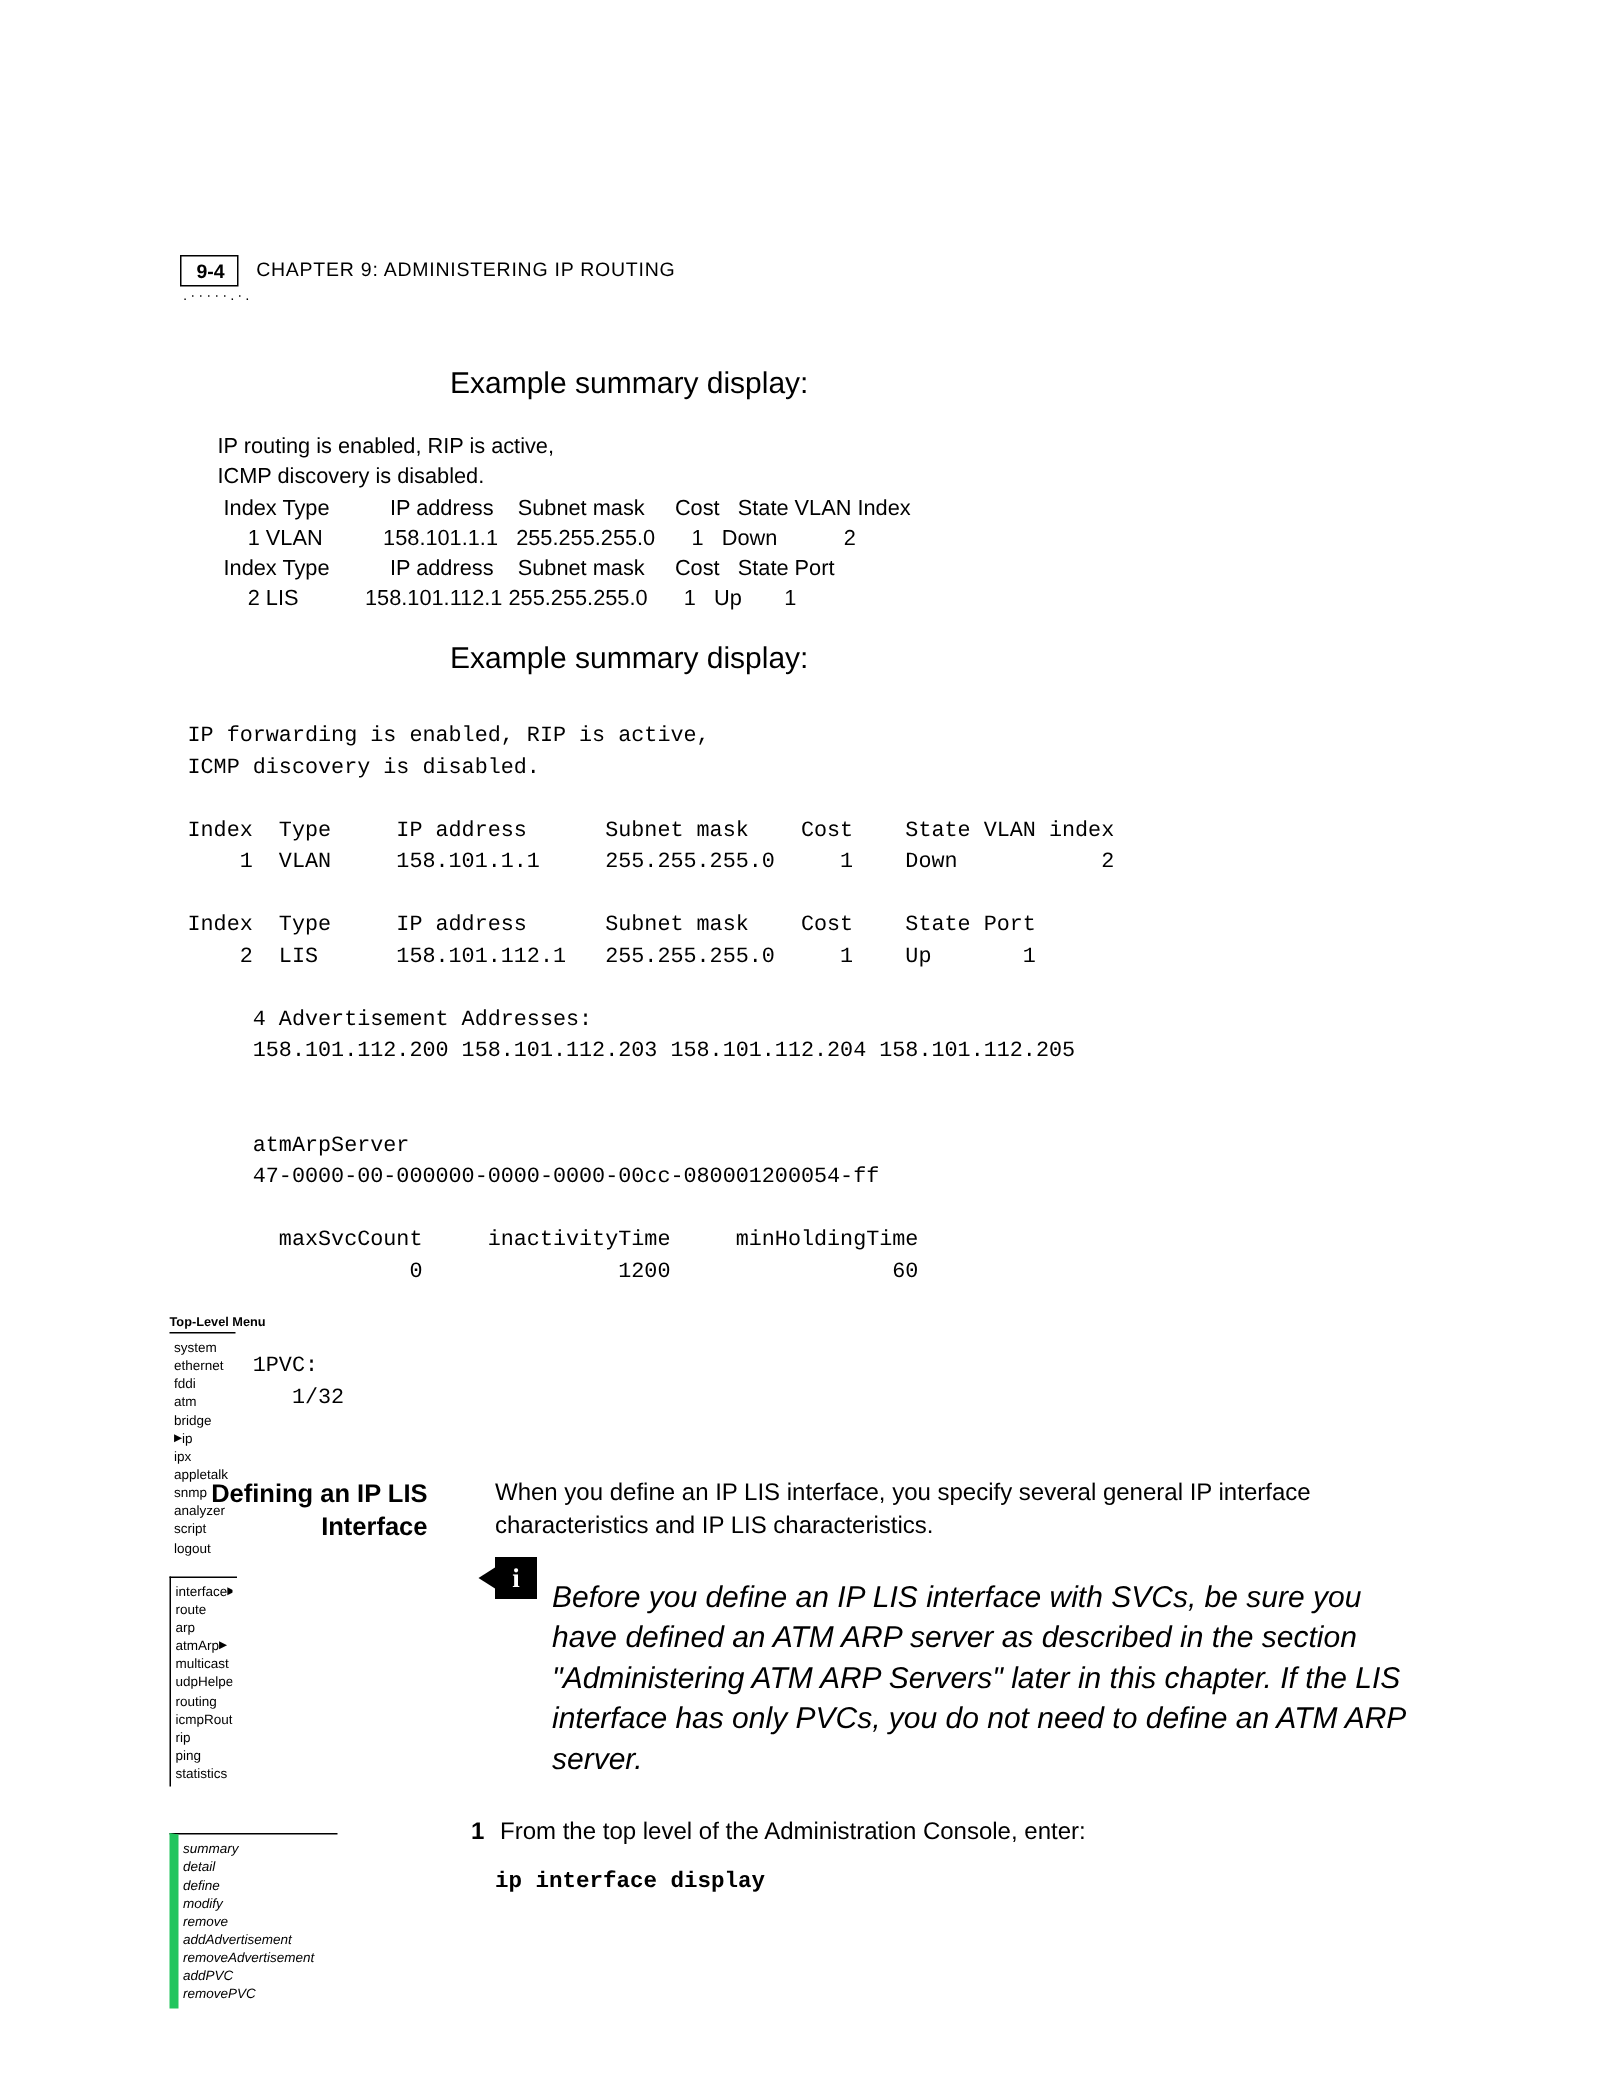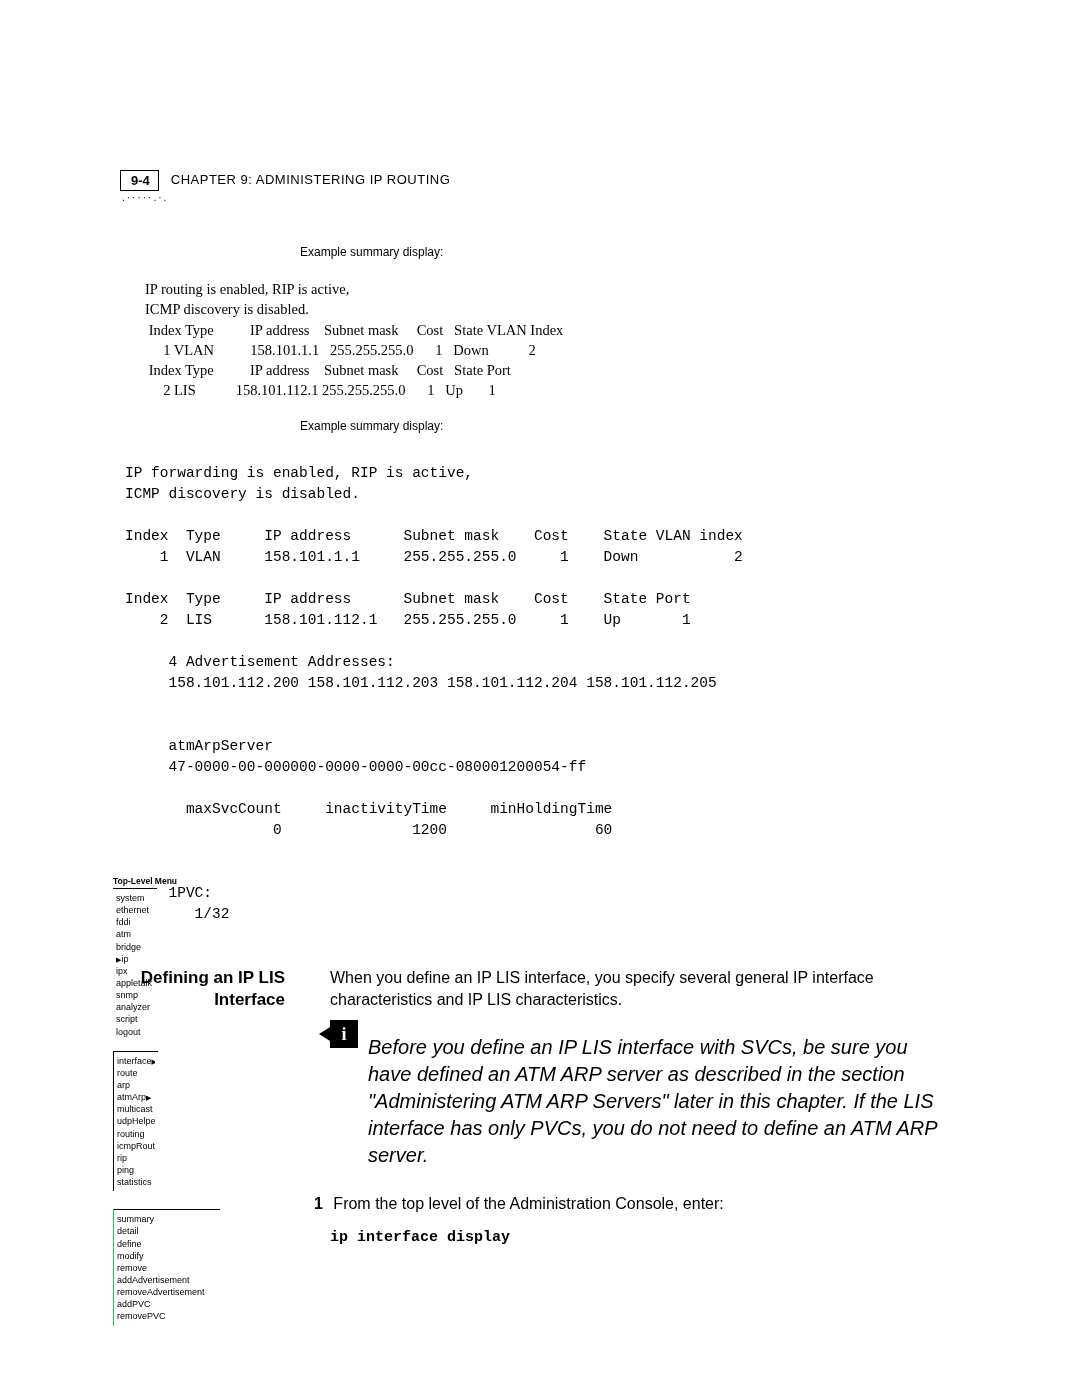--- a/index.html
+++ b/index.html
@@ -50,27 +50,27 @@
 
   
   .content {
     margin-left: 180px;
     margin-top: 80px;
     width: 640px;
   }
 
   .caption {
     font-family: Arial, Helvetica, sans-serif;
-    font-size: 12px;
+    font-size: 20px;
     margin: 10px 0 20px 0;
     text-indent: 0;
   }
 
   pre.terminal {
-    font-family: Liberation Serif, serif;
+    font-family: Liberation Sans, sans-serif;
     font-size: 14.5px;
     white-space: pre;
     margin: 0;
     line-height: 1.4;
     margin-left: -155px;
   }
 
   pre.terminal2 {
     font-family: "Courier New", Courier, monospace;
     font-size: 14.5px;
@@ -167,21 +167,21 @@
   }
   .menu-cols { display: flex; align-items: flex-start; flex-direction: column; }
   .menu-col {
     border-top: 1px solid #000;
     padding: 3px 3px 3px 3px;
     margin-right: -4px;
     line-height: 1.35;
   }
   .menu-col.col1 { width: 38px; }
   .menu-col.col2 { width: 38px; margin-top: 10px; border-left: 1px solid #000;}
-  .menu-col.col3 { width: 100px; margin-top: 18px; border-left: 1px solid #22c55e;}
+  .menu-col.col3 { width: 100px; margin-top: 31px; border-left: 6px solid #22c55e; font-style: italic;}
   .menu-col div { white-space: nowrap; overflow: hidden; }
   .tri { font-size: 7px; vertical-align: middle; }
 
   .steps { margin-top: 10px; }
   .steps p { margin: 0 0 10px 0; }
 
   .right-block {
     flex: 1;
   }
 </style>

